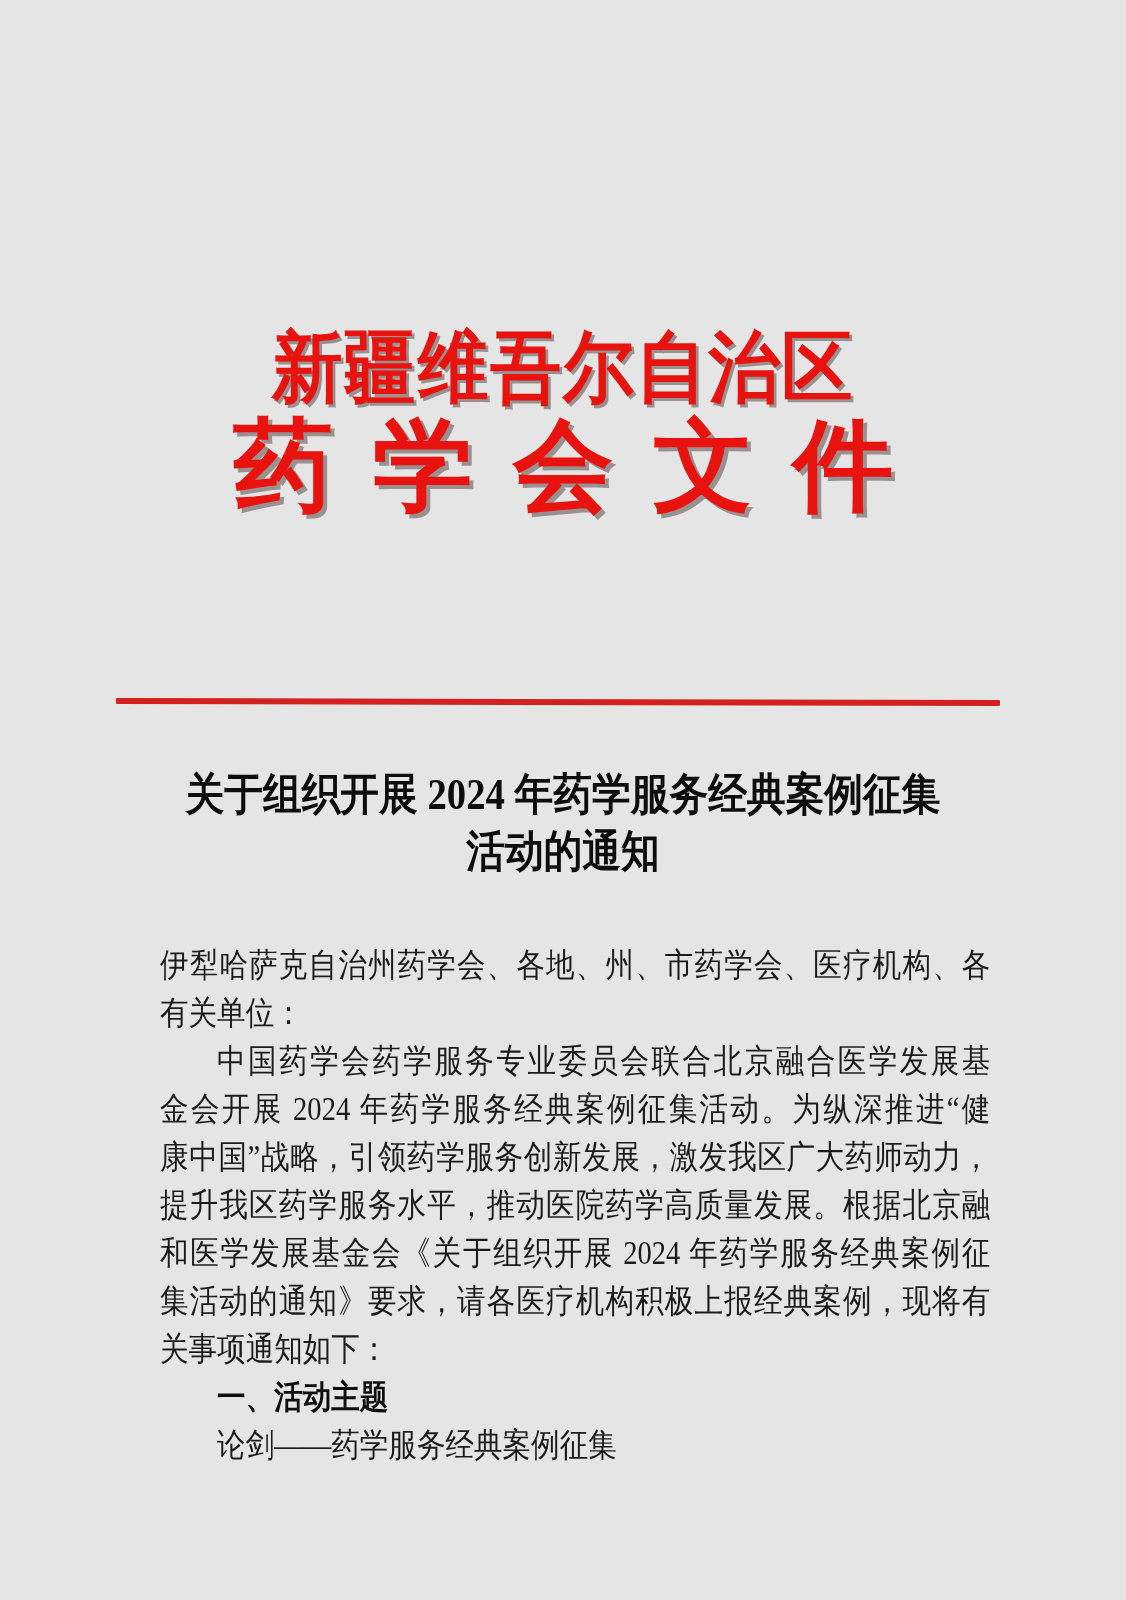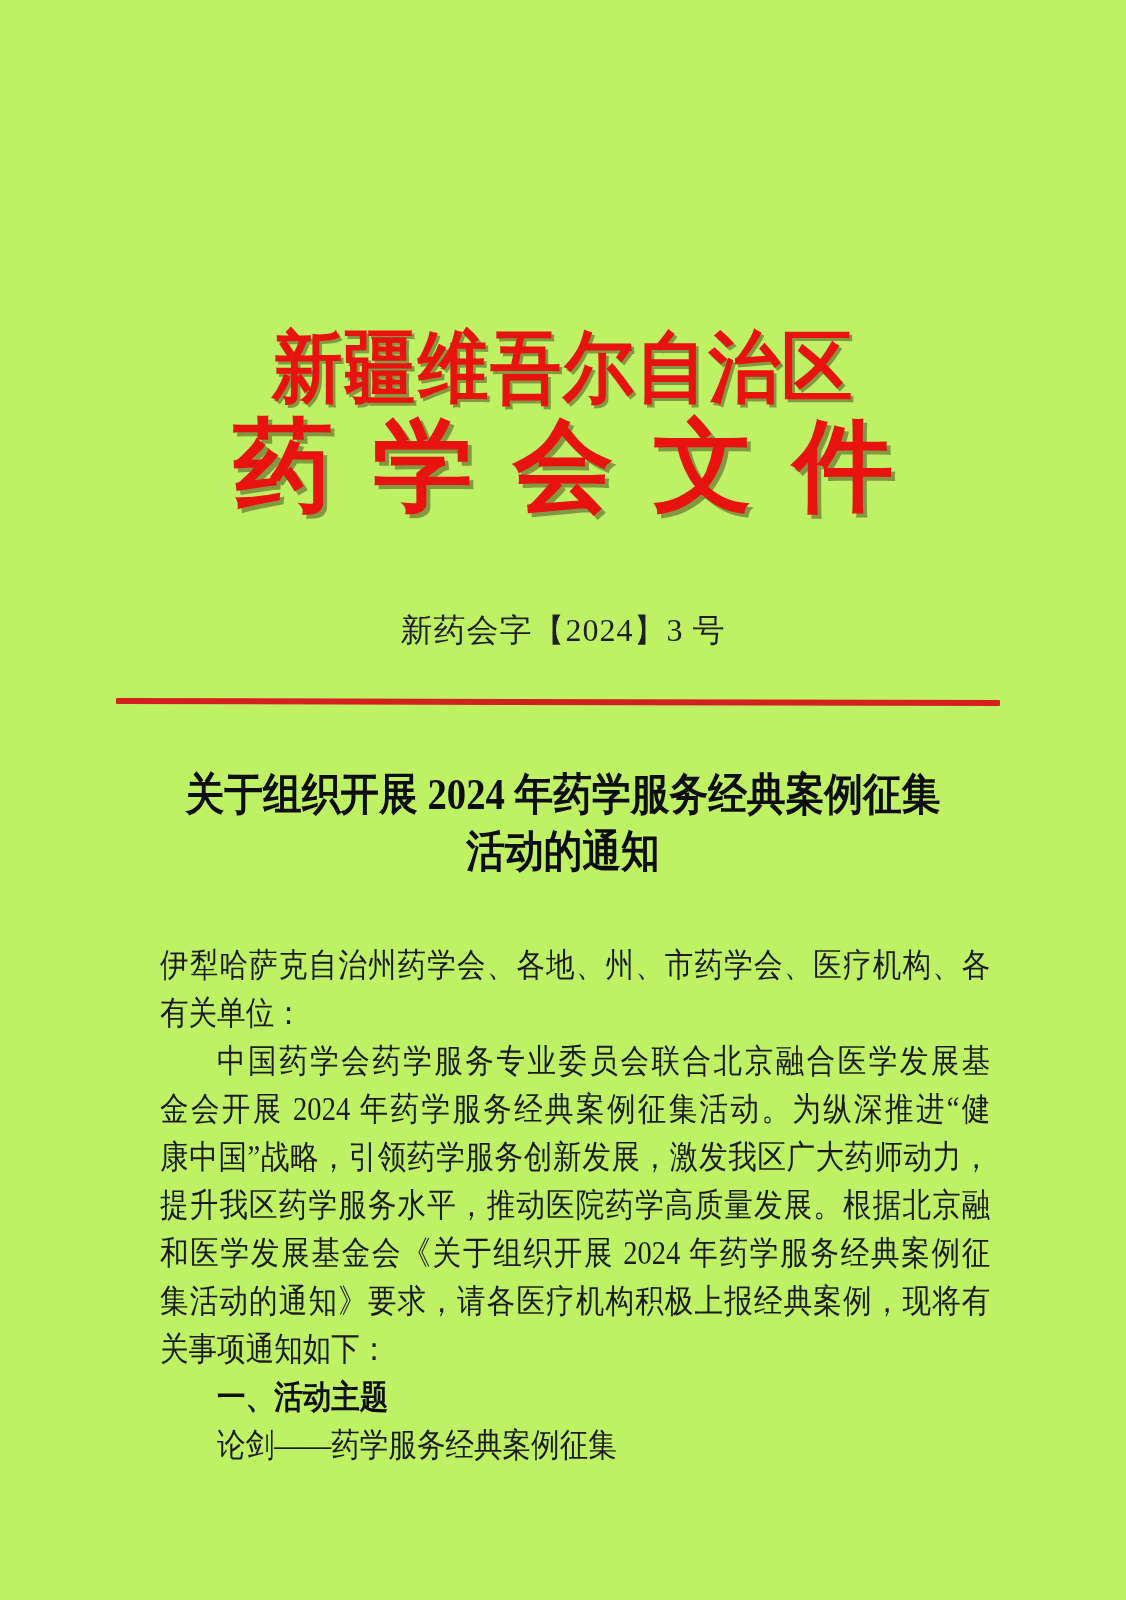--- a/index.html
+++ b/index.html
@@ -1,19 +1,19 @@
 <!DOCTYPE html>
 <html><head>
 <meta charset="utf-8">
 <style>
   html,body{margin:0;padding:0;background:#ffffff;}
   .page{
     position:relative;
     width:1126px;height:1600px;
-    background:#bef264;
+    background:#e5e5e5;
     overflow:hidden;
     font-family:"Liberation Serif","DejaVu Serif",serif;
   }
   
   .hdr1{
     position:absolute;top:316px;left:0;width:100%;
     text-align:center;
     font-size:78px;font-weight:700;color:#e8120e;
     letter-spacing:2px;
     transform:scaleX(0.91);transform-origin:50% 50%;
@@ -64,21 +64,20 @@
 </style>
 </head>
 <body>
 
 <div class="page">
 
   <div class="hdr1">新疆维吾尔自治区</div>
 
   <div class="hdr2">药学会文件</div>
 
-  <div class="docnum">新药会字【2024】3 号</div>
 
   <div class="redline"></div>
 
   <div class="title">
     <div>关于组织开展 2024 年药学服务经典案例征集</div>
     <div>活动的通知</div>
   </div>
 
   <div class="body-text">
     <div class="ln j">伊犁哈萨克自治州药学会、各地、州、市药学会、医疗机构、各</div>

